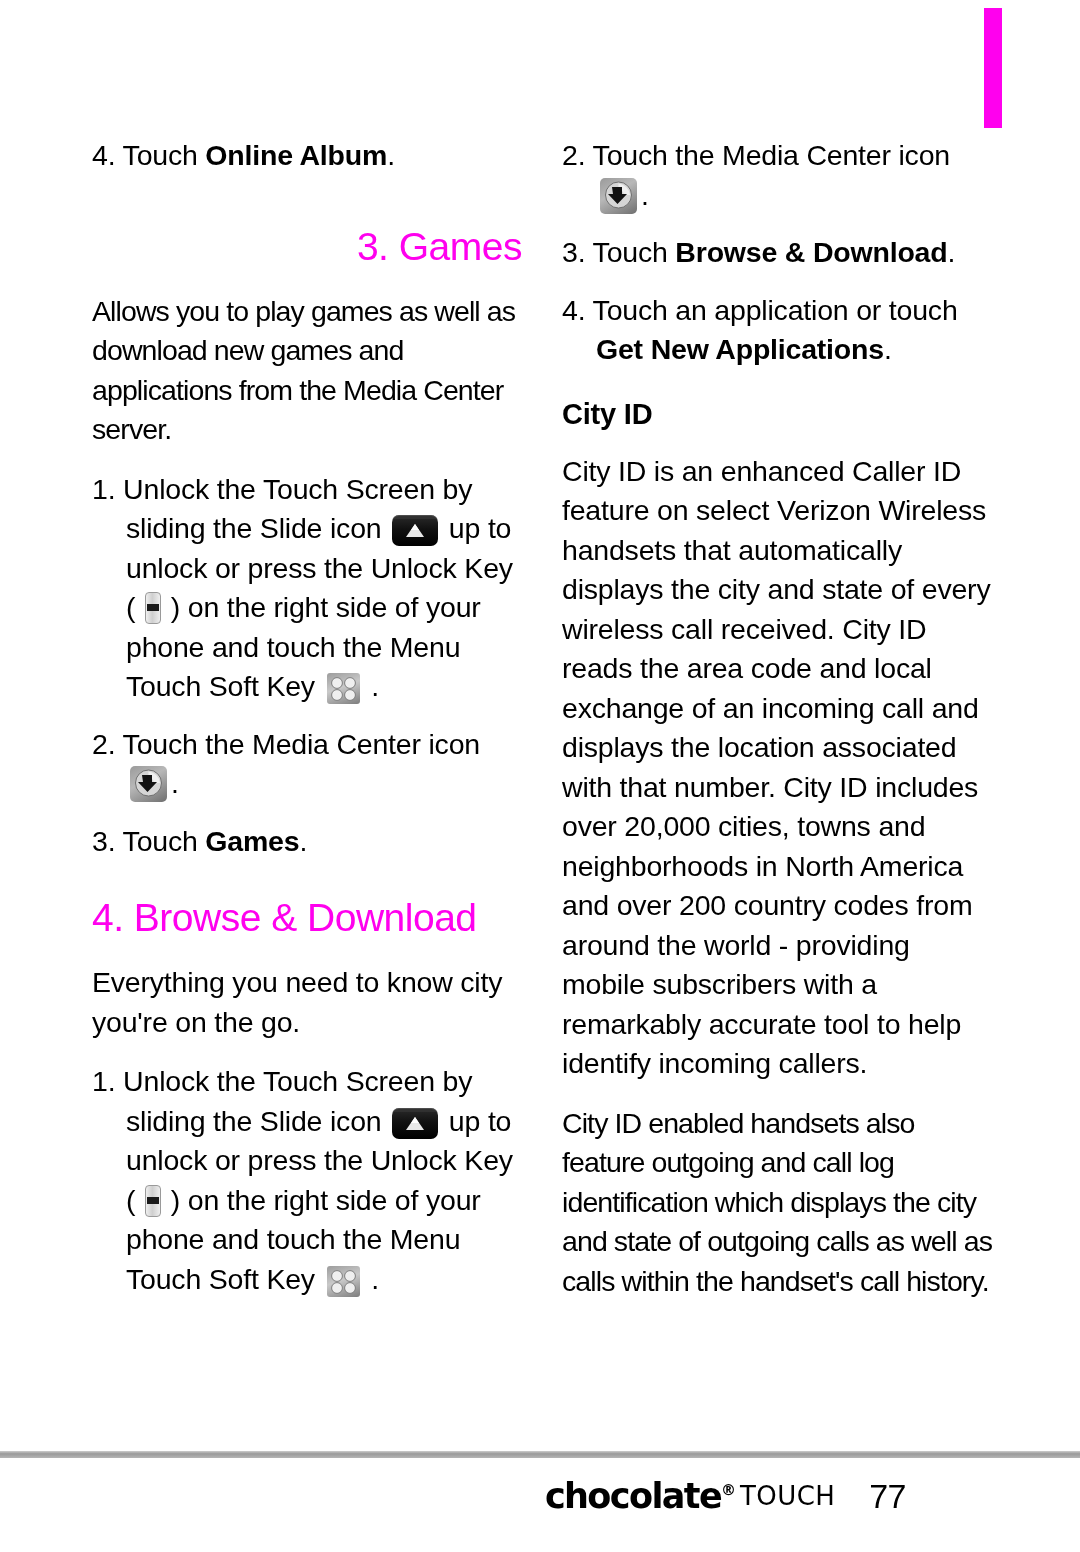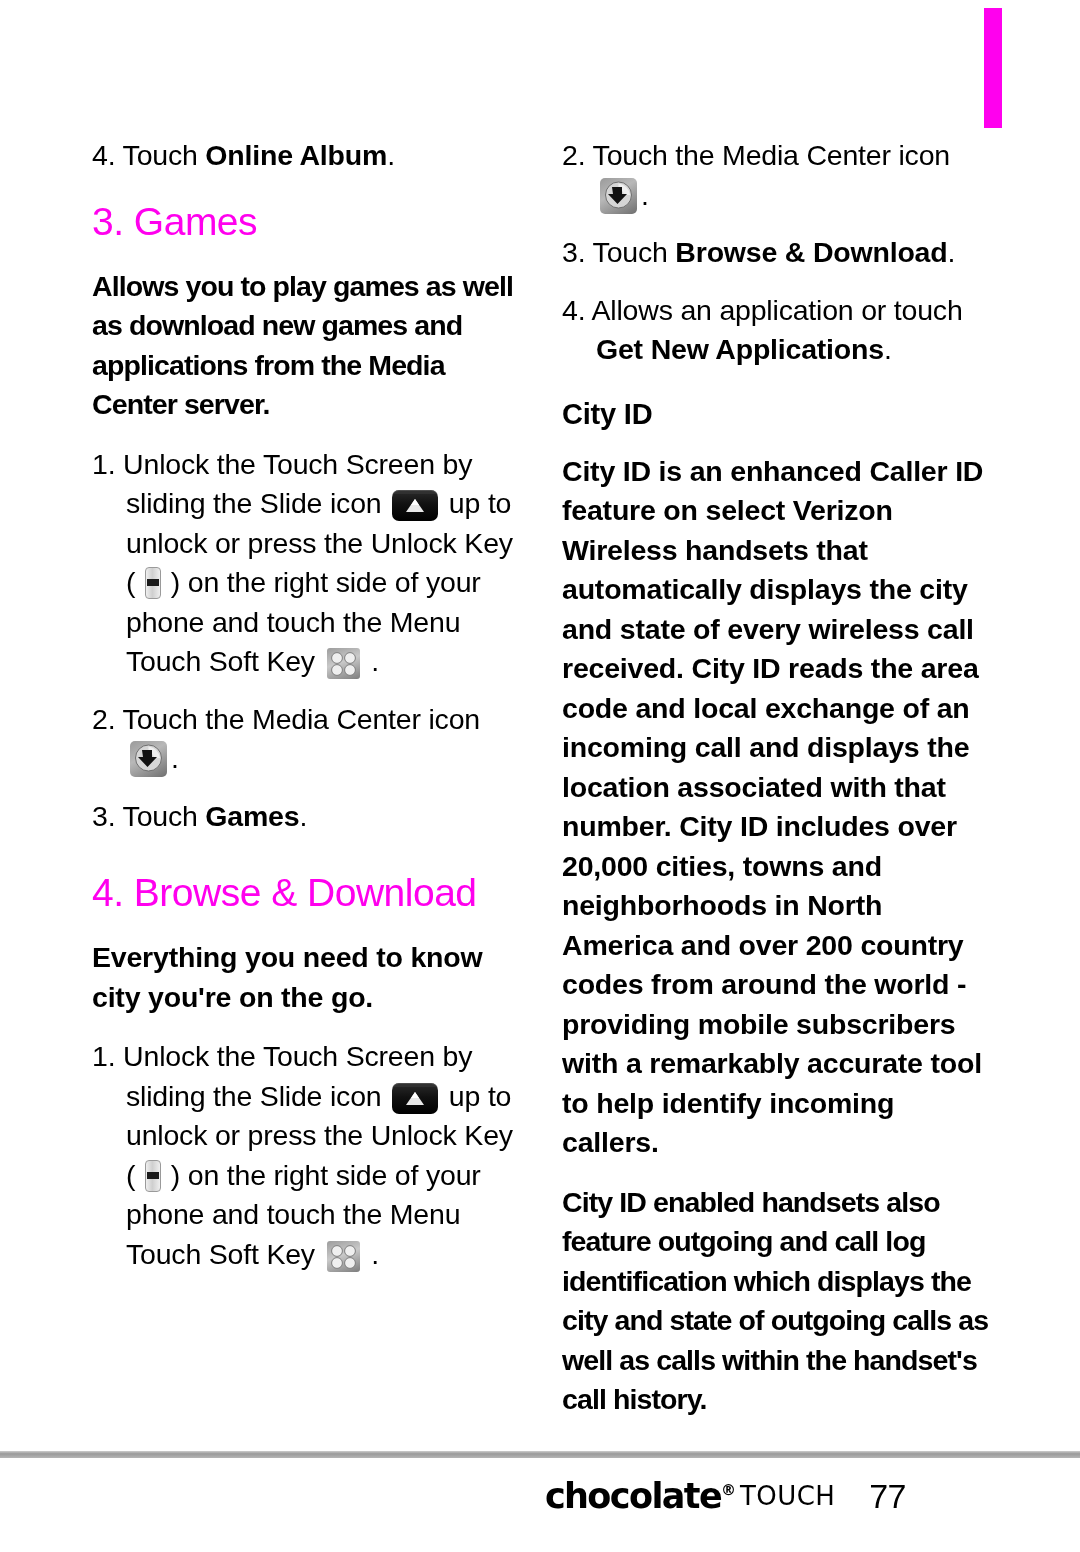--- a/index.html
+++ b/index.html
@@ -41,21 +41,21 @@
   }
   .col-left  { left: 92px; }
   .col-right { left: 562px; }
 
   
   .body-text {
     font-size: 28.5px;
     line-height: 39.5px;
     letter-spacing: -0.2px;
     margin: 0 0 20px 0;
-    font-weight: 700;
+    font-weight: 400;
   }
   .body-text.tight { letter-spacing: -0.9px; }
 
   
   .num-item {
     font-size: 28.5px;
     line-height: 39.5px;
     letter-spacing: -0.2px;
     margin: 0 0 18px 0;
     padding-left: 34px;
@@ -70,21 +70,21 @@
 
   
   .sec-head {
     color: #ff00ee;
     font-size: 39px;
     line-height: 46px;
     font-weight: 400;
     letter-spacing: -0.5px;
     margin: 34px 0 22px 0;
   }
-  .sec-head.first { margin-top: 23px; }
+  .sec-head.first { margin-top: 48px; text-align: right; }
 
   
   .sub-head {
     font-size: 29px;
     line-height: 36px;
     font-weight: 700;
     margin: 26px 0 20px 0;
     letter-spacing: -0.2px;
   }
 
@@ -247,21 +247,21 @@
   <div class="col col-right">
 
     <p class="num-item"><span>2.</span><span> Touch the Media Center icon </span><span class="icon icon-media"><svg width="37" height="36" viewBox="0 0 37 36">
             <circle cx="18.5" cy="17" r="13" fill="#d6d6d6" stroke="#6f6f6f" stroke-width="1"></circle>
             <path d="M18.5 5.5 A13 13 0 0 1 30 17 L24 17 A7.5 7.5 0 0 0 18.5 11 Z" fill="#efefef"></path>
             <path d="M12 9 L22 9 L22 16 L27 16 L17.5 26 L8 16 L13 16 Z" fill="#121212"></path>
           </svg></span><span>.</span></p>
 
     <p class="num-item"><span>3.</span><span> Touch </span><b>Browse &amp; Download</b><span>.</span></p>
 
-    <p class="num-item"><span>4.</span><span> Allows an application or touch </span><b>Get New Applications</b><span>.</span></p>
+    <p class="num-item"><span>4.</span><span> Touch an application or touch </span><b>Get New Applications</b><span>.</span></p>
 
     <h3 class="sub-head">City ID</h3>
 
     <p class="body-text">City ID is an enhanced Caller ID feature on select Verizon Wireless handsets that automatically displays the city and state of every wireless call received. City ID reads the area code and local exchange of an incoming call and displays the location associated with that number.  City ID includes over 20,000 cities, towns and neighborhoods in North America and over 200 country codes from around the world - providing mobile subscribers with a remarkably accurate tool to help identify incoming callers.</p>
 
     <p class="body-text tight">City ID enabled handsets also feature outgoing and call log identification which displays the city and state of outgoing calls as well as calls within the handset's call history.</p>
 
 
   </div>
 

